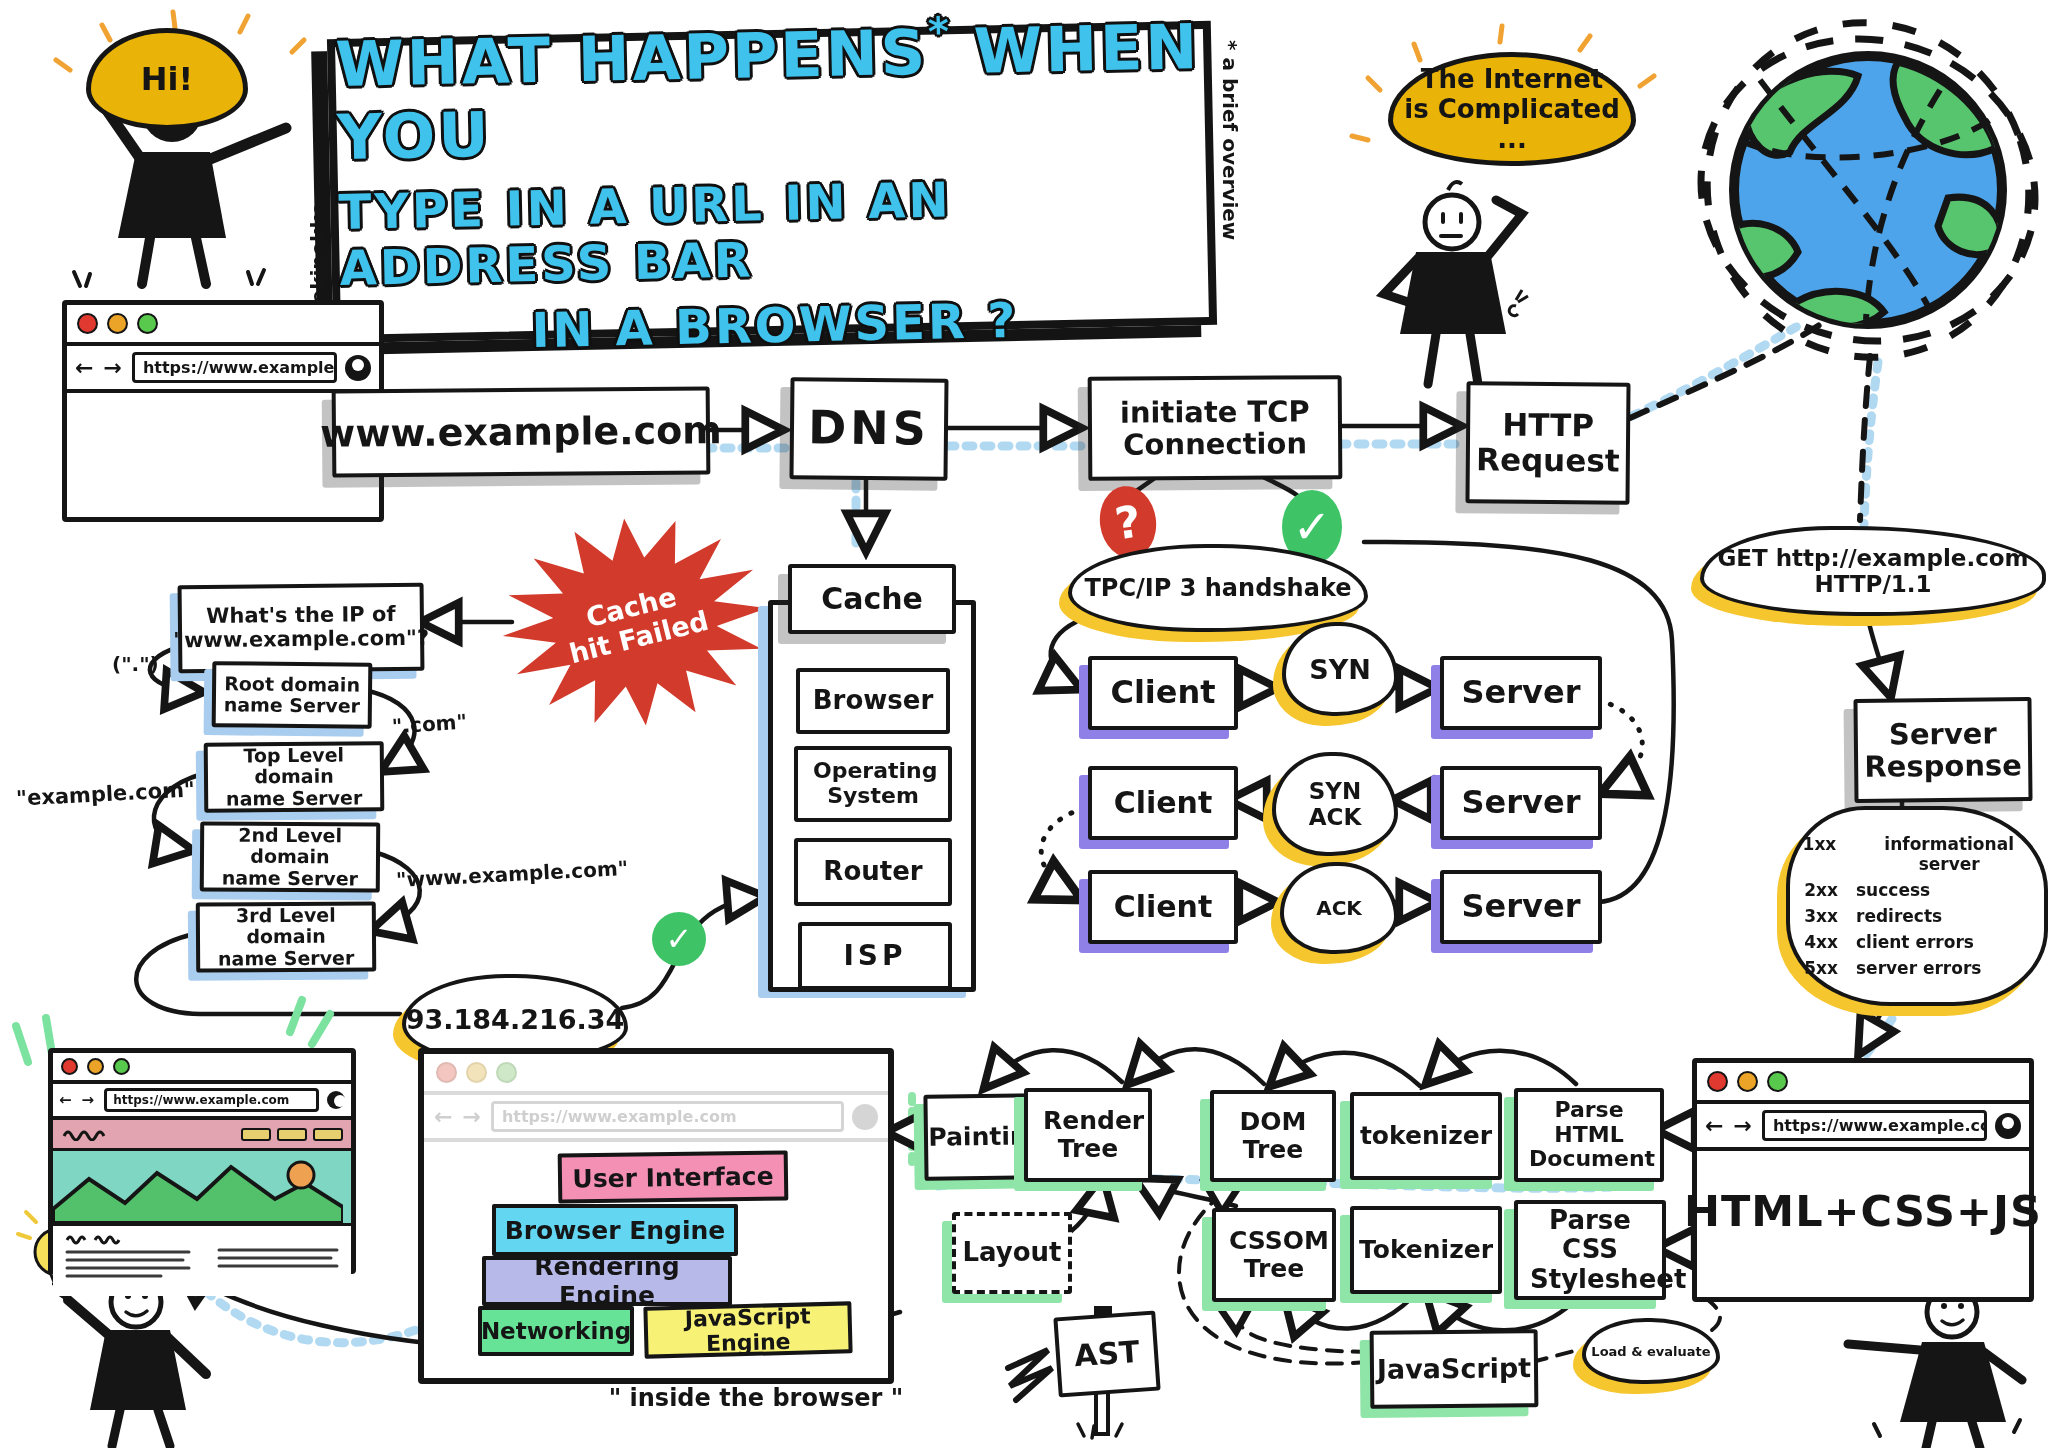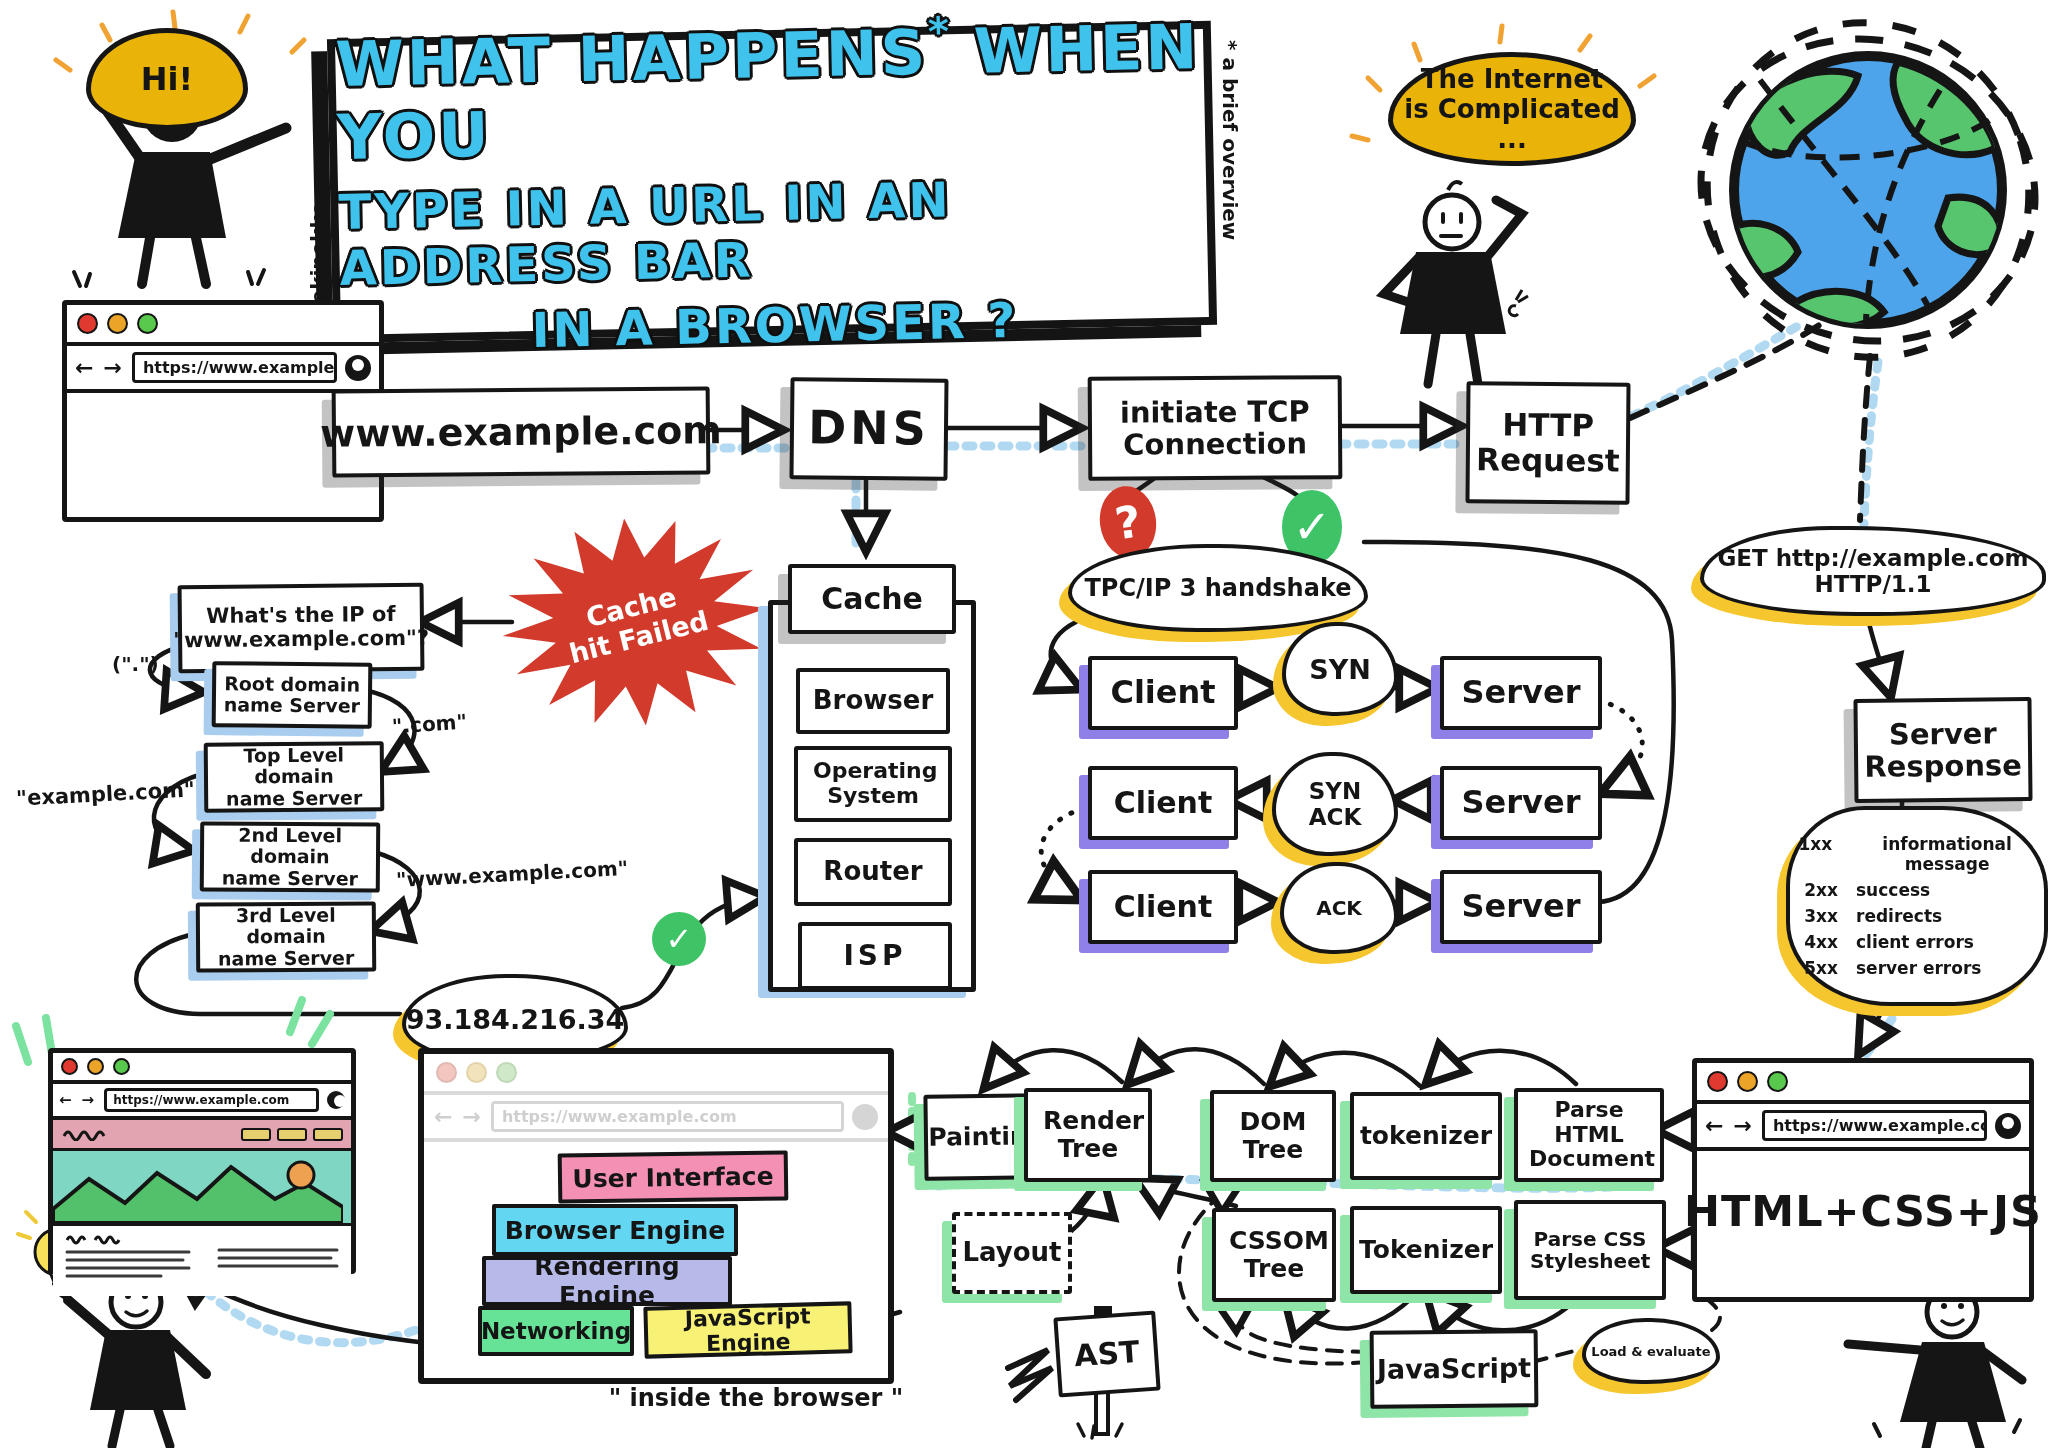--- a/index.html
+++ b/index.html
@@ -416,21 +416,21 @@
   <span>GET http://example.com HTTP/1.1</span>
 </div>
 <div class="box sh-gray" style="left:1854px;top:698px;width:170px;height:96px;font-size:29px;transform:rotate(-.6deg);">
   <span>Server</span>
   <span>Response</span>
 </div>
 <div class="cloud sh-yellow" style="left:1786px;top:806px;width:254px;height:192px;border-radius:30% 40% 36% 40%/40% 42% 38% 42%;">
   <div class="codes">
     <div class="coderow">
           <span class="c">1xx</span>
-          <span>informational message</span>
+          <span>informational server</span>
         </div>
     <div class="coderow">
           <span class="c">2xx</span>
           <span>success</span>
         </div>
     <div class="coderow">
           <span class="c">3xx</span>
           <span>redirects</span>
         </div>
     <div class="coderow">
@@ -474,21 +474,21 @@
 <div class="box sh-green" style="left:1514px;top:1088px;width:142px;height:86px;font-size:22px;">
       <span style="width:120px;">Parse HTML Document</span>
     </div>
 
 <div class="box sh-green" style="left:1212px;top:1208px;width:116px;height:86px;font-size:25px;">
       <span style="width:90px;">CSSOM Tree</span>
     </div>
 <div class="box sh-green" style="left:1350px;top:1206px;width:144px;height:80px;font-size:25px;">
       <span>Tokenizer</span>
     </div>
-<div class="box sh-green" style="left:1514px;top:1200px;width:144px;height:92px;font-size:20px;text-align:center;">
+<div class="box sh-green" style="left:1514px;top:1200px;width:144px;height:92px;font-size:26px;text-align:center;">
       <span style="width:120px;">Parse CSS Stylesheet</span>
     </div>
 
 <div class="box sh-green" style="left:952px;top:1212px;width:112px;height:74px;font-size:26px;border-style:dashed;border-width:4px;">
       <span>Layout</span>
     </div>
 <div class="box sh-green" style="left:1370px;top:1330px;width:160px;height:70px;font-size:27px;transform:rotate(-.6deg);">
       <span>JavaScript</span>
     </div>
 <div class="cloud sh-yellow" style="left:1582px;top:1318px;width:130px;height:58px;font-size:13px;">

